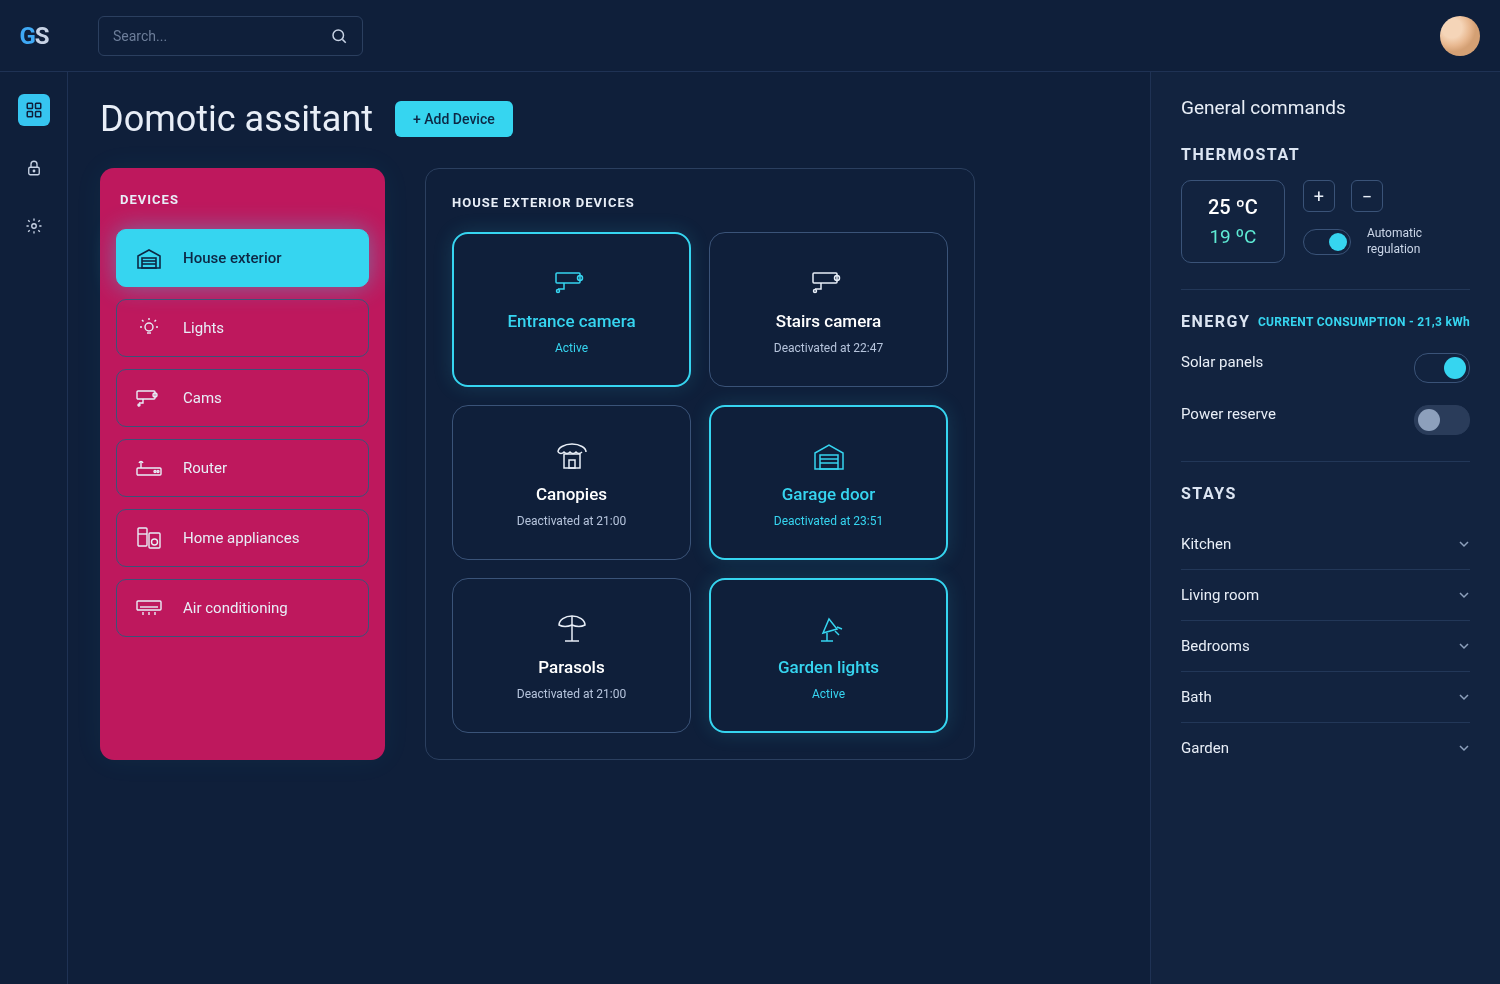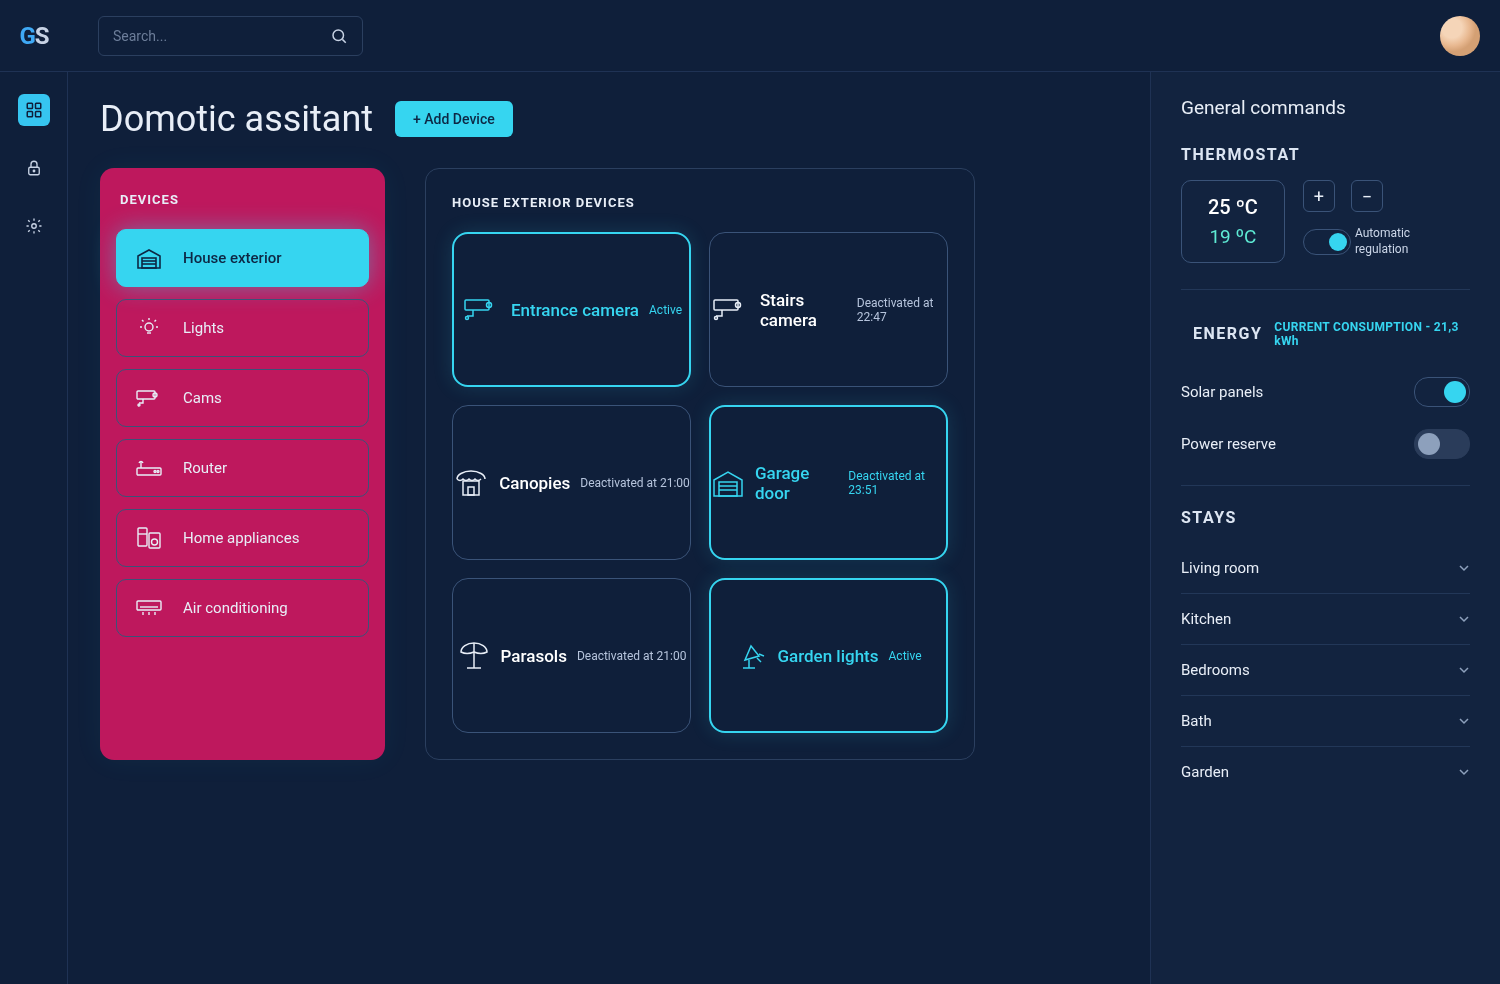--- a/index.html
+++ b/index.html
@@ -33,51 +33,51 @@
 .devices-panel { width:285px; background:#be185d; border-radius:14px; padding:24px 16px 40px; box-shadow:0 0 30px rgba(54,197,240,0.06); }
 .devices-title { font-size:13px; font-weight:700; letter-spacing:1px; color:#e8eef7; margin:0 4px 22px; }
 .dev-item { height:58px; border:1px solid #3a5378; border-radius:10px; display:flex; align-items:center; padding:16px 18px; gap:20px; margin-bottom:12px; cursor:pointer; color:#e8eef7; font-size:15px; }
 .dev-item.active { background:#36d5f0; border-color:#36d5f0; color:#0d2744; box-shadow:0 0 24px rgba(54,213,240,0.45); font-weight:500; }
 .dev-icon { width:28px; display:flex; align-items:center; justify-content:center; }
 
 
 .device-area { width:550px; border:1px solid #2b3f5f; border-radius:14px; padding:26px; }
 .area-title { font-size:13px; font-weight:700; letter-spacing:1px; color:#e8eef7; margin-bottom:22px; }
 .device-grid { display:grid; grid-template-columns:1fr 1fr; gap:18px; }
-.device-card { height:155px; border:1px solid #3a5378; border-radius:16px; display:flex; align-items:center; justify-content:center; gap:10px; cursor:pointer; }
+.device-card { height:155px; border:1px solid #3a5378; border-radius:16px; display:flex; flex-direction:column; align-items:center; justify-content:center; gap:10px; cursor:pointer; }
 .device-card.active { border:2px solid #36d5f0; box-shadow:0 0 20px rgba(54,213,240,0.15); }
 .device-card .card-icon { color:#e8eef7; height:36px; display:flex; align-items:center; }
 .device-card.active .card-icon { color:#36d5f0; }
 .device-card .card-title { font-size:17px; font-weight:500; color:#fff; }
 .device-card.active .card-title { color:#36d5f0; }
 .device-card .card-status { font-size:12px; color:#b6c4dc; }
 .device-card.active .card-status { color:#36d5f0; }
 
 
 .sidebar { width:350px; border-left:1px solid #1f3254; background:#12233f; padding:24px 30px; }
 .sb-title { font-size:19px; color:#e8eef7; margin-bottom:26px; }
 .sb-section-label { font-size:16px; font-weight:700; letter-spacing:1.5px; color:#dce5f2; margin-bottom:16px; }
 .thermo-row { display:flex; align-items:flex-start; gap:18px; margin-bottom:20px; }
 .thermo-box { border:1px solid #3a5378; border-radius:10px; padding:14px 26px; text-align:center; }
 .thermo-box .t1 { font-size:20px; font-weight:500; margin-bottom:6px; }
 .thermo-box .t2 { font-size:19px; color:#5eead4; }
 .thermo-ctrl { display:flex; flex-direction:column; gap:14px; }
 .pm-row { display:flex; gap:16px; }
 .pm-btn { width:32px; height:32px; border:1px solid #3a5378; border-radius:6px; display:flex; align-items:center; justify-content:center; color:#e8eef7; cursor:pointer; background:transparent; font-size:18px; }
-.toggle-row { display:flex; align-items:center; gap:4px; }
+.toggle-row { display:flex; align-items:center; gap:16px; }
 .toggle { width:48px; height:26px; border:1px solid #3a5378; border-radius:14px; position:relative; cursor:pointer; }
 .toggle .knob { width:18px; height:18px; border-radius:50%; position:absolute; top:3px; }
 .toggle.on .knob { right:3px; background:#36d5f0; }
 .toggle.off { background:#2a3c5a; border-color:#2a3c5a; }
 .toggle.off .knob { left:3px; background:#8da0bc; }
 .auto-label { font-size:12px; color:#cbd6e8; line-height:1.3; }
 .divider { height:1px; background:#223758; margin:26px 0 22px; }
 .energy-label-row { display:flex; align-items:center; justify-content:space-between; margin-bottom:22px; }
 .energy-val { font-size:12px; font-weight:700; letter-spacing:0.3px; color:#36d5f0; }
-.switch-row { display:flex; align-items:center; justify-content:space-between; font-size:15px; color:#e8eef7; margin-bottom:22px; }
+.switch-row { display:flex; justify-content:space-between; font-size:15px; color:#e8eef7; margin-bottom:22px; }
 .stays-item { display:flex; align-items:center; justify-content:space-between; border-bottom:1px solid #223758; padding:16px 0; font-size:15px; color:#e8eef7; cursor:pointer; }
 .stays-item:first-of-type { border-top:1px solid #223758; }
 .chevron { color:#8da0bc; }
 svg { display:block; }
 </style>
 </head>
 <body>
 
 <div class="app">
 
@@ -320,49 +320,49 @@
               </div>
             <div class="auto-label" style="white-space:pre-line;">Automatic
 regulation</div>
           </div>
         </div>
       </div>
 
       <div class="divider"></div>
 
       <div class="energy-label-row">
-        <div class="sb-section-label" style="margin:12px;">ENERGY</div>
+        <div class="sb-section-label" style="margin:0;">ENERGY</div>
         <div class="energy-val">CURRENT CONSUMPTION - 21,3 kWh</div>
       </div>
       <div class="switch-row">
         <span>Solar panels</span>
         <div class="toggle on" style="width:56px;height:30px;">
             <div class="knob" style="width:22px;height:22px;top:3px;"></div>
           </div>
       </div>
       <div class="switch-row">
         <span>Power reserve</span>
         <div class="toggle off" style="width:56px;height:30px;">
             <div class="knob" style="width:22px;height:22px;top:3px;"></div>
           </div>
       </div>
 
       <div class="divider"></div>
 
       <div class="sb-section-label">STAYS</div>
       <div class="stays-item">
+        <span>Kitchen</span>
+        <span class="chevron">
+            <svg width="12" height="12" viewBox="0 0 12 12" fill="none" stroke="currentColor" stroke-width="1.5">
+              <path d="M2 4l4 4 4-4"></path>
+            </svg>
+          </span>
+      </div>
+      <div class="stays-item">
         <span>Living room</span>
-        <span class="chevron">
-            <svg width="12" height="12" viewBox="0 0 12 12" fill="none" stroke="currentColor" stroke-width="1.5">
-              <path d="M2 4l4 4 4-4"></path>
-            </svg>
-          </span>
-      </div>
-      <div class="stays-item">
-        <span>Kitchen</span>
         <span class="chevron">
             <svg width="12" height="12" viewBox="0 0 12 12" fill="none" stroke="currentColor" stroke-width="1.5">
               <path d="M2 4l4 4 4-4"></path>
             </svg>
           </span>
       </div>
       <div class="stays-item">
         <span>Bedrooms</span>
         <span class="chevron">
             <svg width="12" height="12" viewBox="0 0 12 12" fill="none" stroke="currentColor" stroke-width="1.5">

